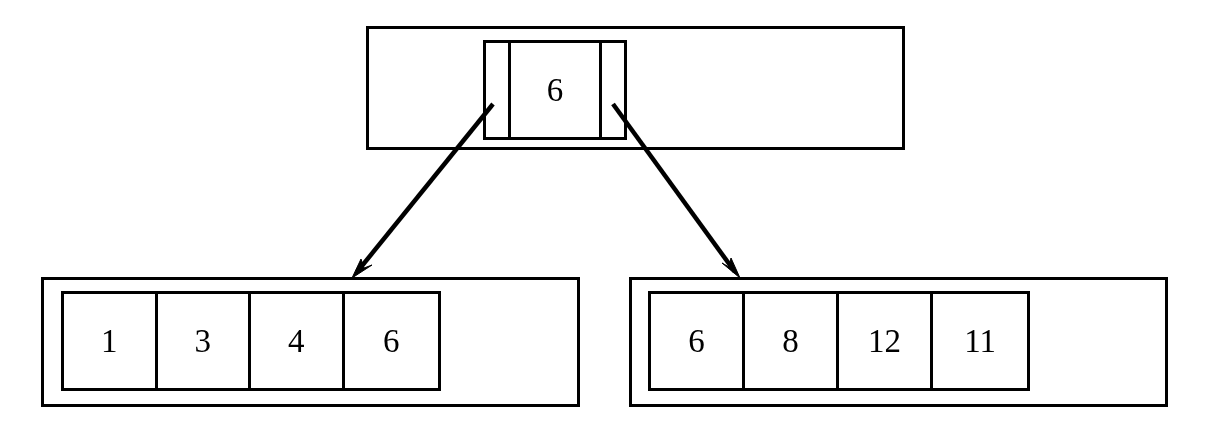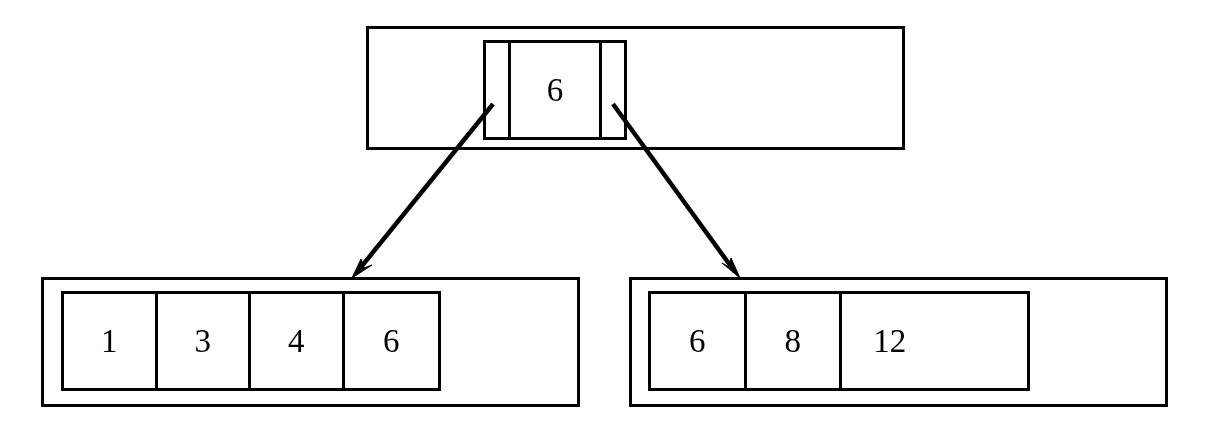--- a/index.html
+++ b/index.html
@@ -158,20 +158,23 @@
   <div class="cell-row" id="right-leaf-cell-row">
     <div class="cell leaf-cell">
       <span class="cell-value">6</span>
     </div>
     <div class="cell leaf-cell">
       <span class="cell-value">8</span>
     </div>
     <div class="cell leaf-cell">
       <span class="cell-value">12</span>
     </div>
+    <div class="cell leaf-cell">
+      <span class="cell-value">11</span>
+    </div>
   </div>
 
   <svg id="edges-layer" viewBox="0 0 1205 438" width="1205" height="438">
     <g>
       <line x1="493" y1="104" x2="357" y2="272" stroke="#000000" stroke-width="4.5" stroke-linecap="butt"></line>
       <path d="M 352 278 L 372 265 L 364 268 L 361 259 Z" fill="#000000" stroke="#000000" stroke-width="1"></path>
     </g>
     <g>
       <line x1="613" y1="104" x2="735" y2="272" stroke="#000000" stroke-width="4.5" stroke-linecap="butt"></line>
       <path d="M 740 278 L 722 263 L 729 267 L 731 258 Z" fill="#000000" stroke="#000000" stroke-width="1"></path>

